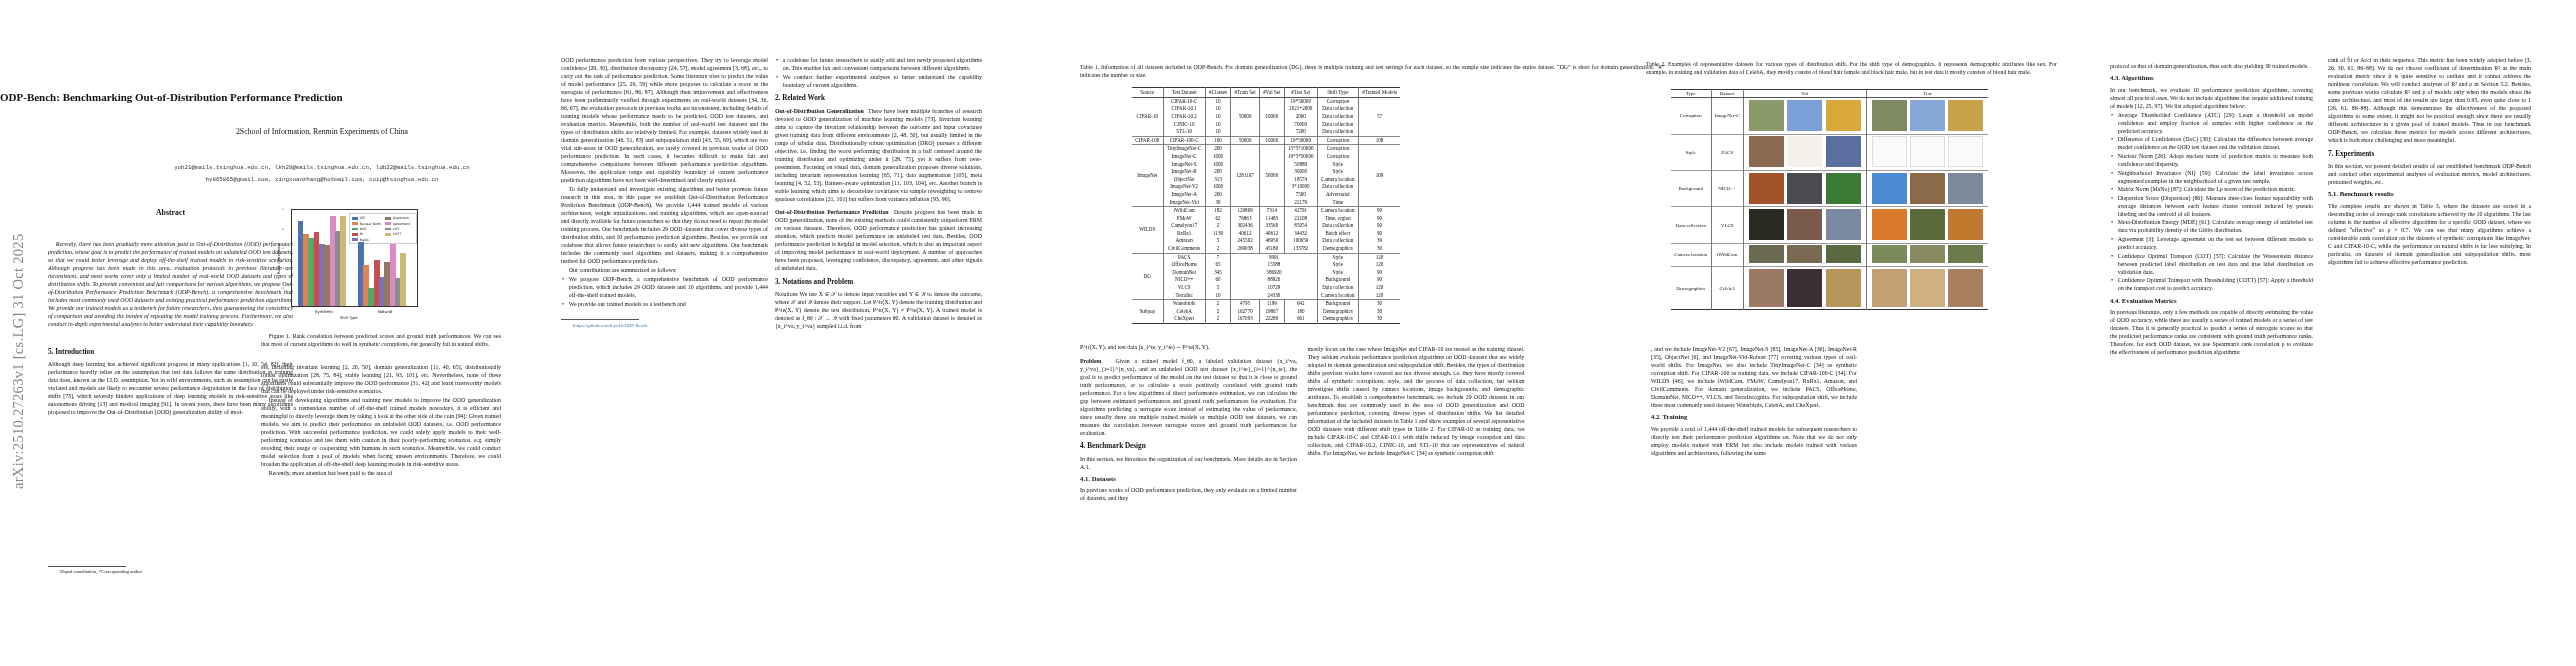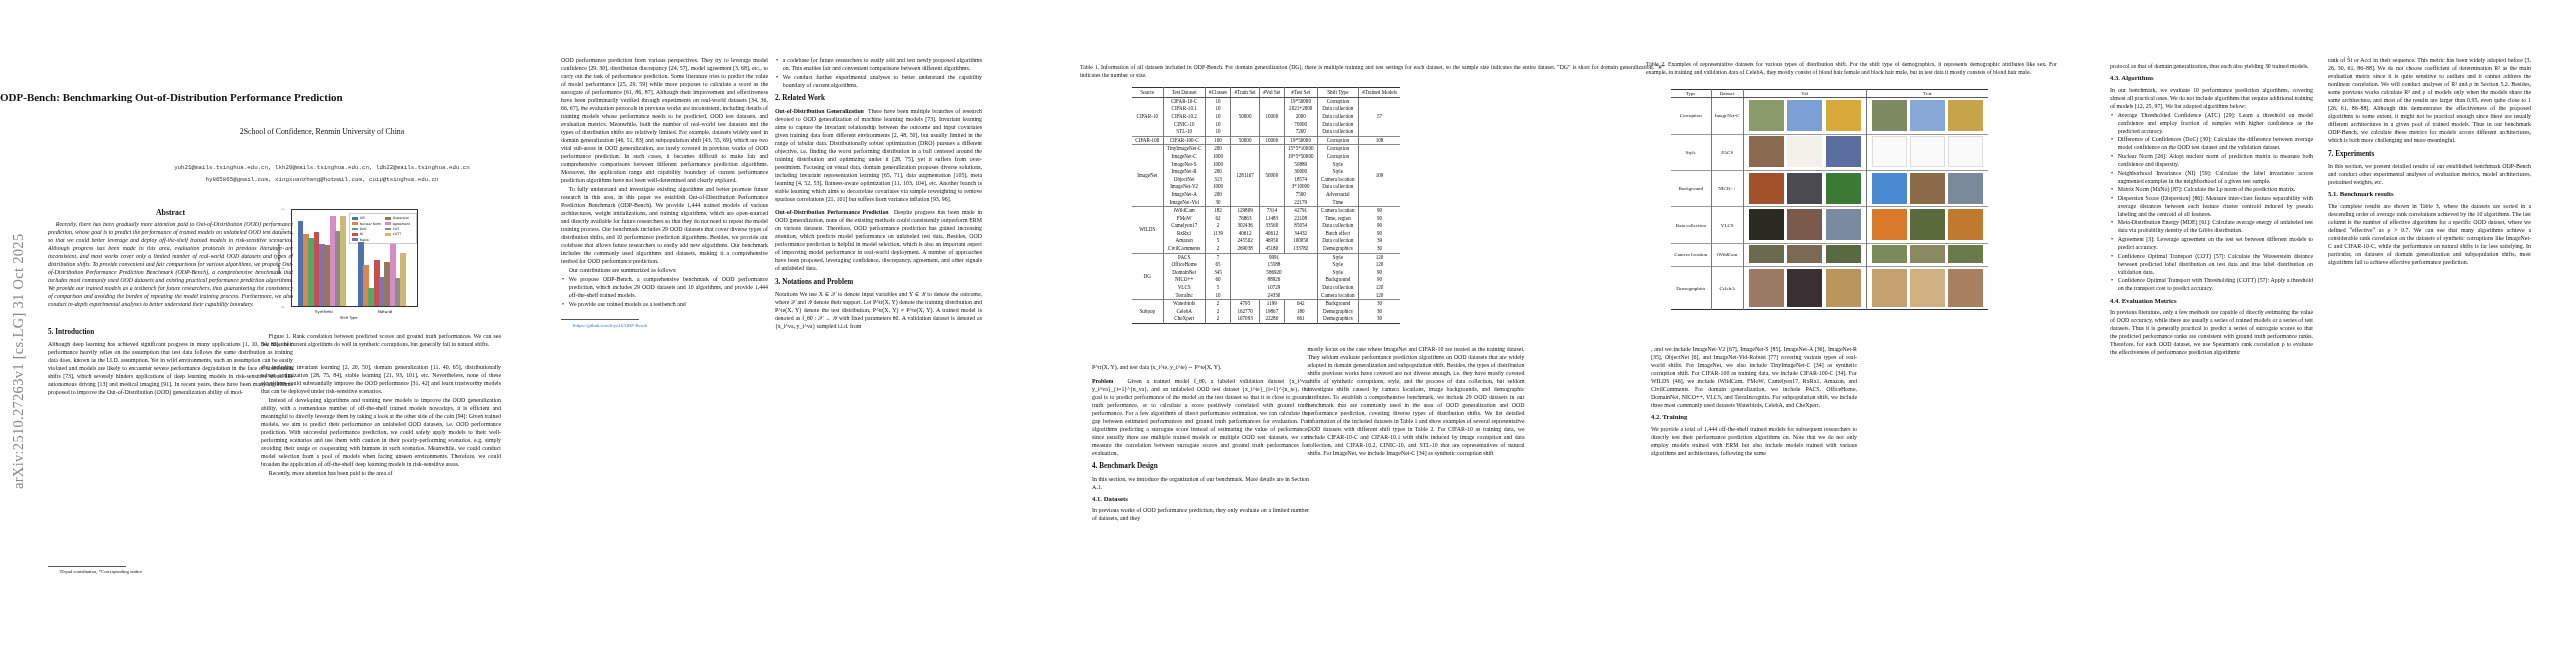--- a/index.html
+++ b/index.html
@@ -9,21 +9,21 @@
   .p1 { left: 0; } .p2 { left: 644px; } .p3 { left: 1288px; } .p4 { left: 1932px; }
   .col { position: absolute; width: 245px; font-size: 5.9px; line-height: 8px; text-align: justify; hyphens: auto; }
   .col p { margin-bottom: 1.1px; text-indent: 7.8px; }
   .col p.noind { text-indent: 0; }
   .cite { color: #3a78b5; }
   h1.title { position: absolute; top: 91px; left: 0; width: 644px; text-align: left; font-size: 11px; font-weight: bold; }
   .authors { position: absolute; top: 126px; left: 0; width: 644px; text-align: center; font-size: 7.8px; line-height: 11px; }
   .emails { position: absolute; top: 162px; left: 0; width: 644px; text-align: center; font-family: "Liberation Mono", "DejaVu Sans Mono", monospace; font-size: 5.8px; line-height: 11.7px; color: #333; }
   .arxiv { position: absolute; left: 10px; top: 489px; transform: rotate(-90deg); transform-origin: left top; font-size: 14.5px; color: #888; white-space: nowrap; letter-spacing: 0.3px; }
   h2.sec { font-size: 7.2px; font-weight: bold; margin: 5.6px 0 4.4px 0; text-align: left; }
-  h2.abs { text-align: center; font-size: 7.8px; margin-bottom: 3px; }
+  h2.abs { text-align: center; font-size: 7.8px; margin-bottom: 23px; }
   h3.sub { font-size: 6.7px; font-weight: bold; margin: 4.4px 0 3.3px 0; }
   .abstract { font-style: italic; }
   .footnote { position: absolute; font-size: 4.7px; border-top: 0.4px solid #555; padding-top: 1.7px; width: 78px; }
   .footnote span { display: block; width: 167px; padding-left: 11px; }
   .caption { font-size: 5.8px; line-height: 7.8px; text-align: justify; }
   ul.bul { list-style: none; }
   ul.bul li { position: relative; padding-left: 7.8px; margin-bottom: 0.6px; }
   ul.bul li::before { content: "•"; position: absolute; left: 1.1px; }
   b.run { font-weight: bold; }
 
@@ -61,21 +61,21 @@
   .thumb.short { height: 18px; }
   .thumb.tall { height: 38px; }
 </style>
 </head>
 <body>
 
 <div class="page p1">
   <div class="arxiv">arXiv:2510.27263v1  [cs.LG]  31 Oct 2025</div>
   <h1 class="title">ODP-Bench: Benchmarking Out-of-Distribution Performance Prediction</h1>
   <div class="authors">
-    <div>2School of Confidence, Renmin University of China</div>
+    <div>2School of Information, Renmin Experiments of China</div>
   </div>
   <div class="emails">
     <div>yuh21@mails.tsinghua.edu.cn, lkh20@mails.tsinghua.edu.cn, ldb22@mails.tsinghua.edu.cn</div>
     <div>hy865865@gmail.com, xingxuanzhang@hotmail.com, cuip@tsinghua.edu.cn</div>
   </div>
 
   <div class="col" style="left:48px; top:203px;">
     <h2 class="sec abs">Abstract</h2>
     <p class="abstract">Recently, there has been gradually more attention paid to Out-of-Distribution (OOD) performance prediction, whose goal is to predict the performance of trained models on unlabeled OOD test datasets, so that we could better leverage and deploy off-the-shelf trained models in risk-sensitive scenarios. Although progress has been made in this area, evaluation protocols in previous literature are inconsistent, and most works cover only a limited number of real-world OOD datasets and types of distribution shifts. To provide convenient and fair comparisons for various algorithms, we propose Out-of-Distribution Performance Prediction Benchmark (ODP-Bench), a comprehensive benchmark that includes most commonly used OOD datasets and existing practical performance prediction algorithms. We provide our trained models as a testbench for future researchers, thus guaranteeing the consistency of comparison and avoiding the burden of repeating the model training process. Furthermore, we also conduct in-depth experimental analyses to better understand their capability boundary.</p>
     <h2 class="sec" style="margin-top:20px;">5. Introduction</h2>
@@ -436,21 +436,21 @@
           <td class="vb">2</td>
           <td class="vb">167093</td>
           <td class="vb">22280</td>
           <td class="vb">661</td>
           <td class="vb">Demographics</td>
           <td>30</td>
         </tr>
       </tbody>
     </table>
 
-  <div class="col" style="left:-208px; top:363px; width:217px;margin-left:12px;">
+  <div class="col" style="left:-208px; top:343px; width:217px;">
     <p class="noind">P^tr(X, Y), and test data (x_i^te, y_i^te) ∼ P^te(X, Y).</p>
     <p class="noind" style="margin-top:5.6px;"><b class="run">Problem</b>&nbsp;&nbsp; <span>Given a trained model f_θ0, a labeled validation dataset {x_i^va, y_i^va}_{i=1}^{n_va}, and an unlabeled OOD test dataset {x_i^te}_{i=1}^{n_te}, the goal is to predict performance of the model on the test dataset so that it is close to ground truth performance, or to calculate a score positively correlated with ground truth performance. For a few algorithms of direct performance estimation, we can calculate the gap between estimated performances and ground truth performances for evaluation. For algorithms predicting a surrogate score instead of estimating the value of performance, since usually there are multiple trained models or multiple OOD test datasets, we can measure the correlation between surrogate scores and ground truth performances for evaluation.</span></p>
     <h2 class="sec">4. Benchmark Design</h2>
     <p class="noind">In this section, we introduce the organization of our benchmark. More details are in Section A.1.</p>
     <h3 class="sub">4.1. Datasets</h3>
     <p class="noind">In previous works of OOD performance prediction, they only evaluate on a limited number of datasets, and they</p>
   </div>
   <div class="col" style="left:19.5px; top:345px; width:217px;">
     <p class="noind">mostly focus on the case where ImageNet and CIFAR-10 are treated as the training dataset. They seldom evaluate performance prediction algorithms on OOD datasets that are widely adopted in domain generalization and subpopulation shift. Besides, the types of distribution shifts previous works have covered are not diverse enough, i.e. they have mostly covered shifts of synthetic corruptions, style, and the process of data collection, but seldom investigate shifts caused by camera locations, image backgrounds, and demographic attributes. To establish a comprehensive benchmark, we include 29 OOD datasets in our benchmark that are commonly used in the area of OOD generalization and OOD performance prediction, covering diverse types of distribution shifts. We list detailed information of the included datasets in Table 1 and show examples of several representative OOD datasets with different shift types in Table 2. For CIFAR-10 as training data, we include CIFAR-10-C and CIFAR-10.1 with shifts induced by image corruption and data collection, and CIFAR-10.2, CINIC-10, and STL-10 that are representatives of natural shifts. For ImageNet, we include ImageNet-C [34] as synthetic corruption shift</p>
   </div>

